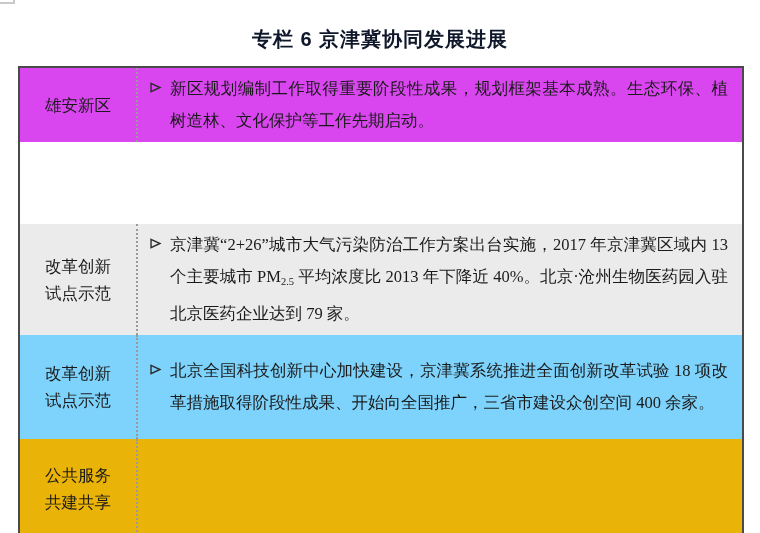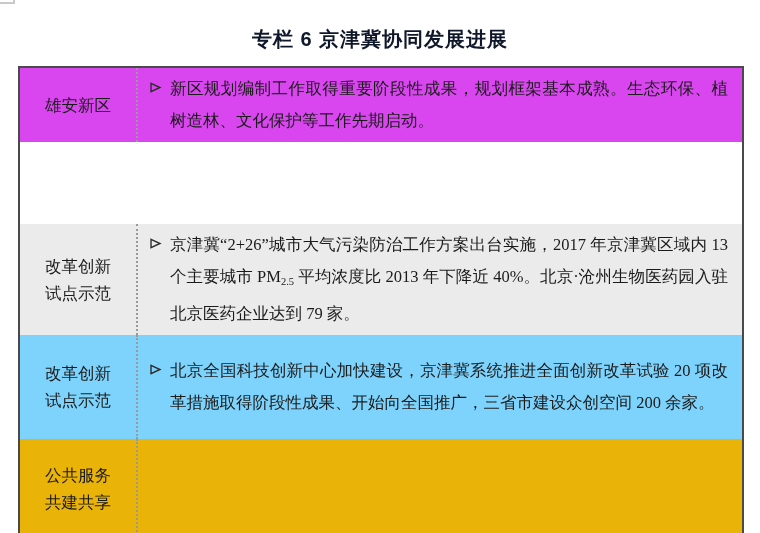--- a/index.html
+++ b/index.html
@@ -137,21 +137,21 @@
       <div class="row-header">
         <span class="row-header-label">改革创新试点示范</span>
       </div>
       <div class="row-content">
         <div class="content-inner">
           <span class="bullet-icon">
             <svg width="13" height="13" viewBox="0 0 16 16">
               <path d="M2.5 3 L13.5 8 L2.5 13 Z" fill="none" stroke="#2b2b2b" stroke-width="1.7" stroke-linejoin="miter"></path>
             </svg>
           </span>
-          <div class="content-text"><span>北京全国科技创新中心加快建设，京津冀系统推进全面创新改革试验 20 项改革措施取得阶段性成果、开始向全国推广，三省市建设众创空间 200 余家。</span></div>
+          <div class="content-text"><span>北京全国科技创新中心加快建设，京津冀系统推进全面创新改革试验 18 项改革措施取得阶段性成果、开始向全国推广，三省市建设众创空间 400 余家。</span></div>
         </div>
       </div>
     </div>
     <div class="t-row" style="background: #eab308; min-height: 100px;">
       <div class="row-header">
         <span class="row-header-label">公共服务共建共享</span>
       </div>
     </div>
   </div>
 

